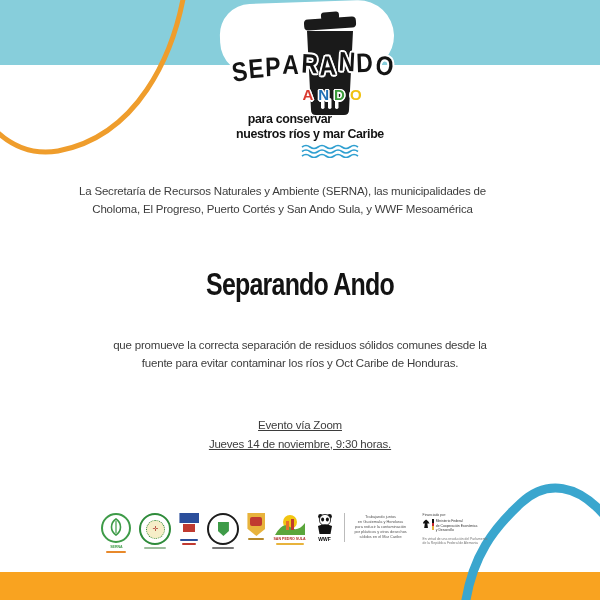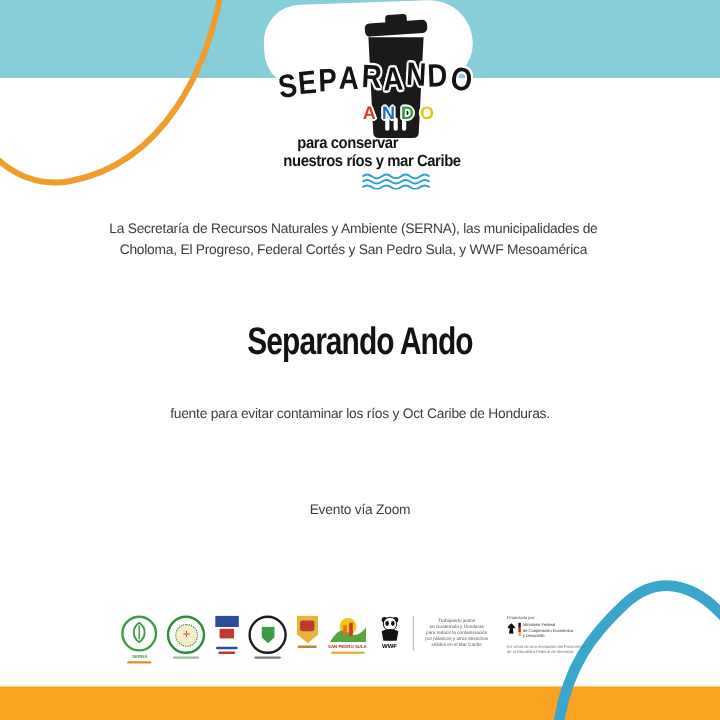--- a/index.html
+++ b/index.html
@@ -35,31 +35,31 @@
   .sl{display:inline-block;font-size:15px;font-weight:bold;margin:0 2.5px;
       text-shadow:-1.5px 0 0 #fff,1.5px 0 0 #fff,0 -1.5px 0 #fff,0 1.5px 0 #fff,
                   -1px -1px 0 #fff,1px -1px 0 #fff,-1px 1px 0 #fff,1px 1px 0 #fff;}
   .tagline{position:absolute;left:180px;top:111px;width:260px;text-align:center;
            font-weight:bold;color:#141414;line-height:15px;}
   .tagline .t1{display:block;font-size:13.5px;letter-spacing:-.4px;transform:scaleX(.92) translateX(-22px);}
   .tagline .t2{display:block;font-size:13.5px;letter-spacing:-.4px;transform:scaleX(.92);}
   .waves{position:absolute;left:300px;top:144px;}
 
   
-  .intro{position:absolute;left:12px;top:183px;width:565px;text-align:center;
+  .intro{position:absolute;left:0;top:183px;width:565px;text-align:center;
          font-size:11.5px;color:#3d3d3d;line-height:17.5px;letter-spacing:-.2px;}
   .intro span{display:block;}
   .maintitle{position:absolute;left:0;top:266px;width:600px;text-align:center;
              font-size:32px;font-weight:bold;color:#131313;letter-spacing:-1px;transform:scaleX(.78);}
   .desc{position:absolute;left:0;top:337px;width:600px;text-align:center;
         font-size:11.5px;color:#3d3d3d;line-height:17.5px;letter-spacing:-.2px;}
   .desc span{display:block;}
   .event{position:absolute;left:0;top:416px;width:600px;text-align:center;
          font-size:11.5px;color:#3d3d3d;line-height:18.5px;letter-spacing:-.2px;}
-  .event span{display:block;}
+  .event span{display:block;text-decoration:underline;}
 
   
   .footer{position:absolute;left:0;top:513px;width:600px;display:flex;
           justify-content:center;align-items:flex-start;gap:8px;}
   .flogo{display:flex;flex-direction:column;align-items:center;}
   .cap{font-size:3.6px;font-weight:bold;margin-top:1.5px;text-align:center;line-height:4px;}
   .bar{height:2px;border-radius:1px;margin-top:2px;}
 
   .serna-circle{width:26px;height:26px;border:2px solid #3E9B48;border-radius:50%;
                 display:flex;align-items:center;justify-content:center;background:#fff;}
@@ -124,31 +124,33 @@
 
     <svg class="waves" width="64" height="14" viewBox="0 0 64 14">
       <path d="M2 3 q4 -3 8 0 t8 0 t8 0 t8 0 t8 0 t8 0 t8 0" fill="none" stroke="#2F9FD0" stroke-width="1.6"></path>
       <path d="M2 7.5 q4 -3 8 0 t8 0 t8 0 t8 0 t8 0 t8 0 t8 0" fill="none" stroke="#2F9FD0" stroke-width="1.6"></path>
       <path d="M2 12 q4 -3 8 0 t8 0 t8 0 t8 0 t8 0 t8 0 t8 0" fill="none" stroke="#2F9FD0" stroke-width="1.6"></path>
     </svg>
   </div>
 
   <div class="intro">
     <span>La Secretaría de Recursos Naturales y Ambiente (SERNA), las municipalidades de</span>
-    <span>Choloma, El Progreso, Federal Cortés y San Pedro Sula, y WWF Mesoamérica</span>
+    <span>Choloma, El Progreso, Puerto Cortés y San Ando Sula, y WWF Mesoamérica</span>
   </div>
 
   <div class="maintitle">Separando Ando</div>
 
   <div class="desc">
+    <span>que promueve la correcta separación de residuos sólidos comunes desde la</span>
     <span>fuente para evitar contaminar los ríos y Oct Caribe de Honduras.</span>
   </div>
 
   <div class="event">
     <span>Evento vía Zoom</span>
+    <span>Jueves 14 de noviembre, 9:30 horas.</span>
   </div>
 
   <div class="footer">
 
     <div class="flogo">
       <div class="serna-circle">
         <svg width="18" height="20" viewBox="0 0 18 20">
           <path d="M9 1 C3 5 3 13 9 17 C15 13 15 5 9 1 Z" fill="#fff" stroke="#3E9B48" stroke-width="1.6"></path>
           <path d="M9 3 L9 15" stroke="#3E9B48" stroke-width="1.2"></path>
         </svg>

